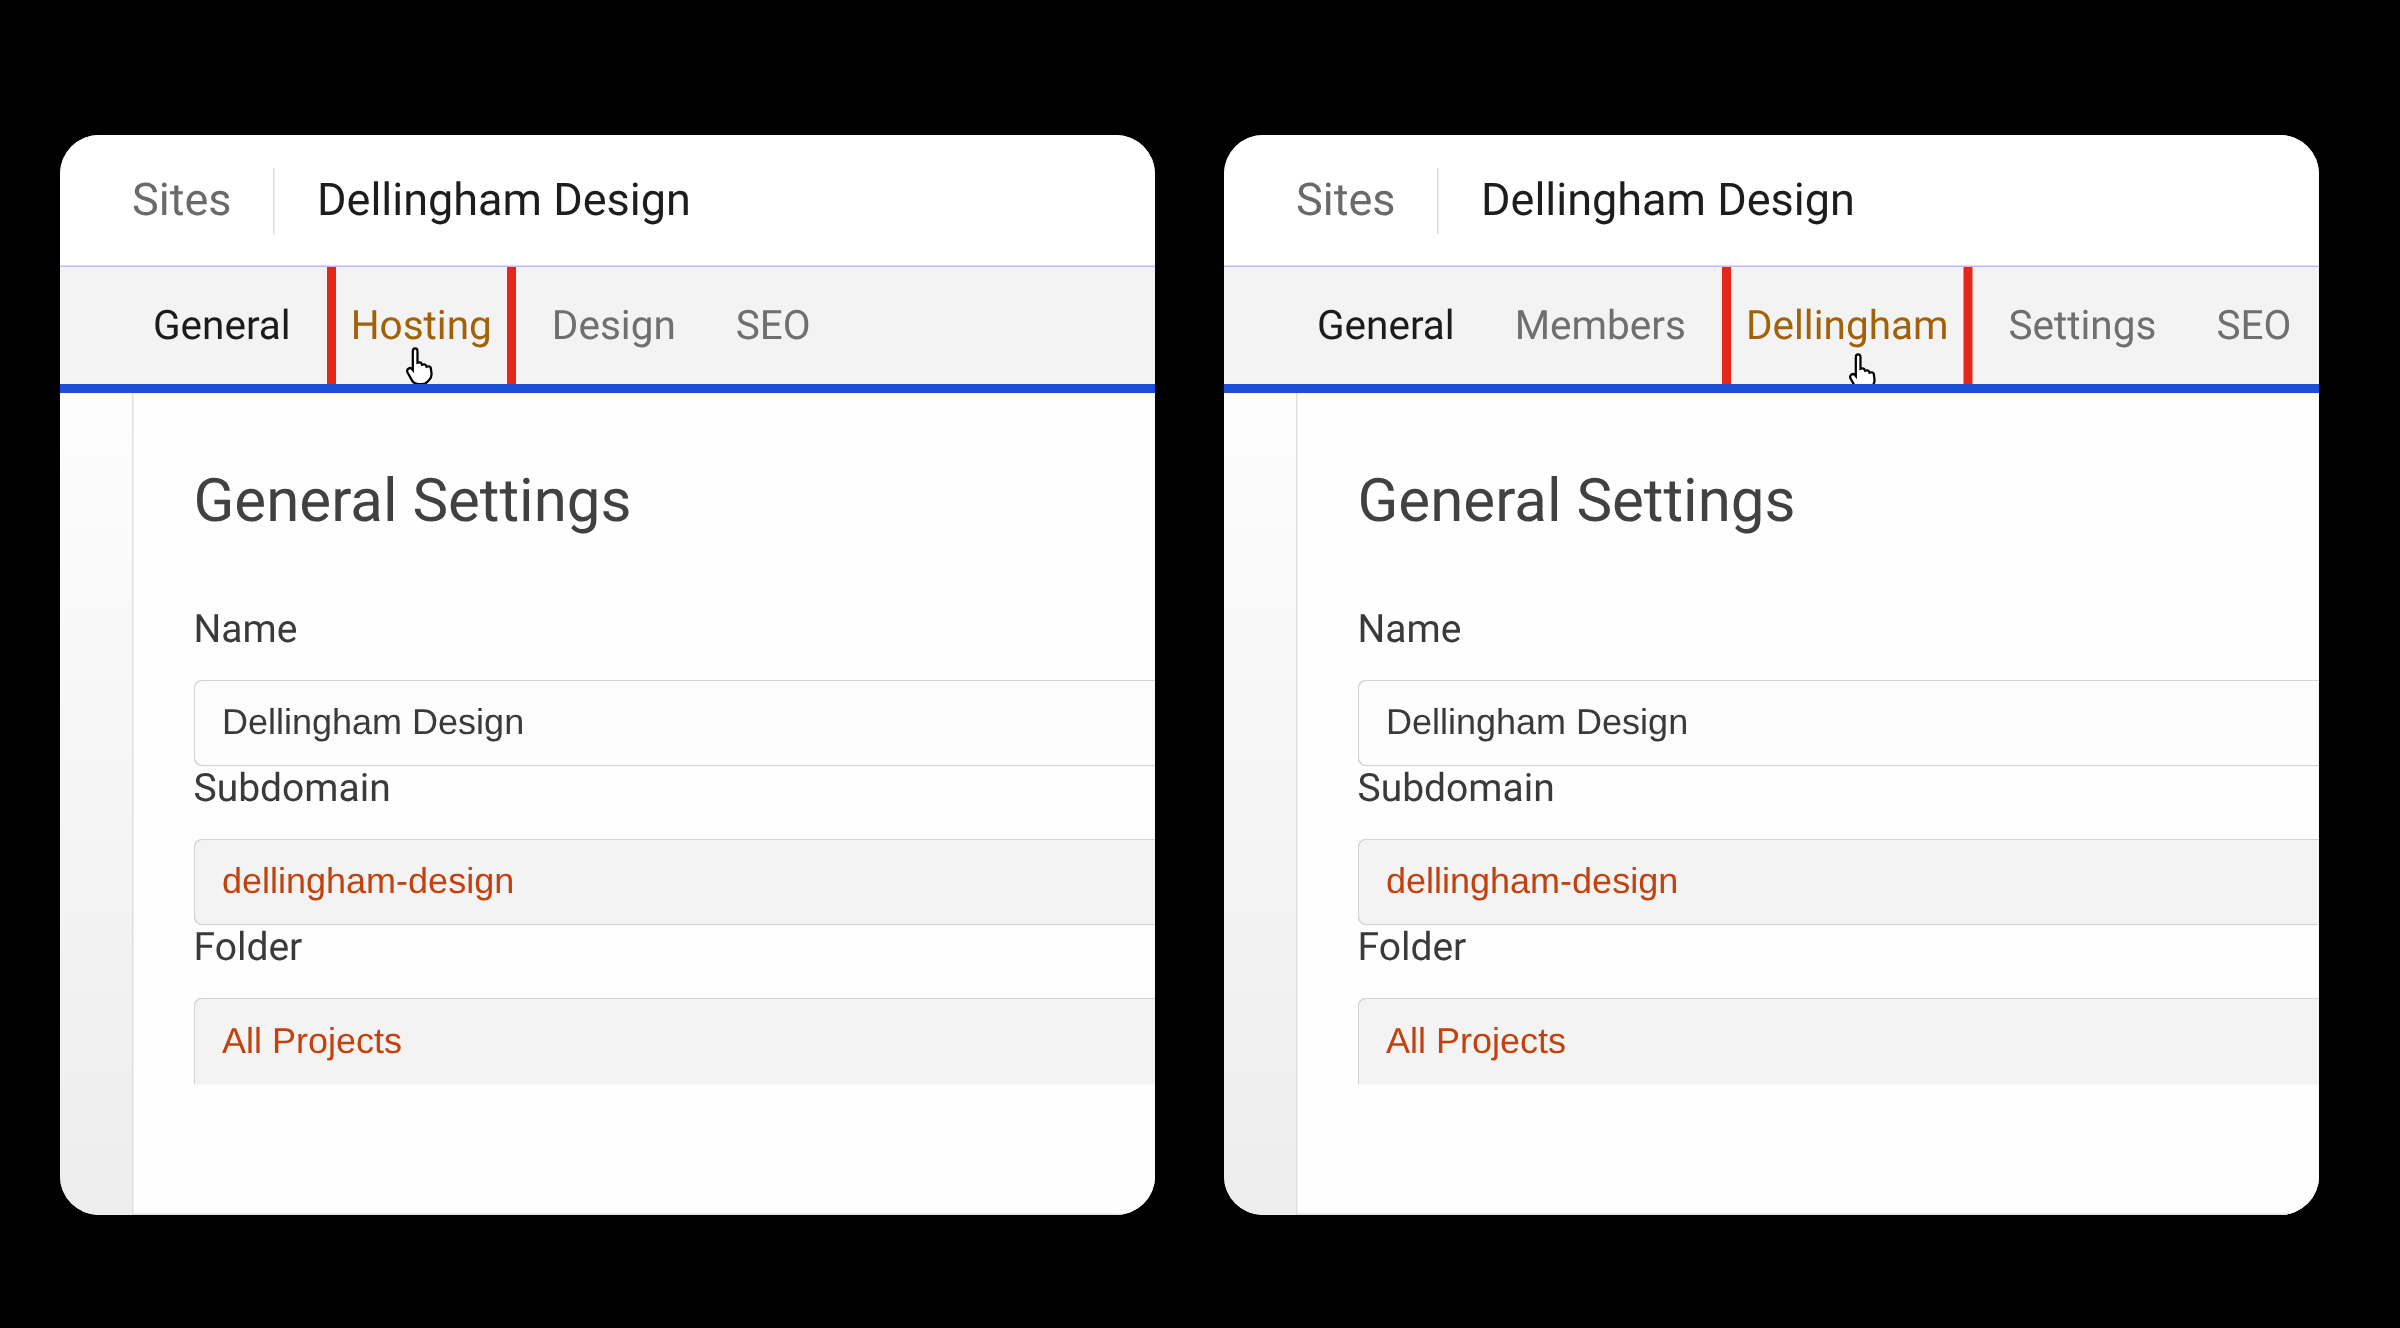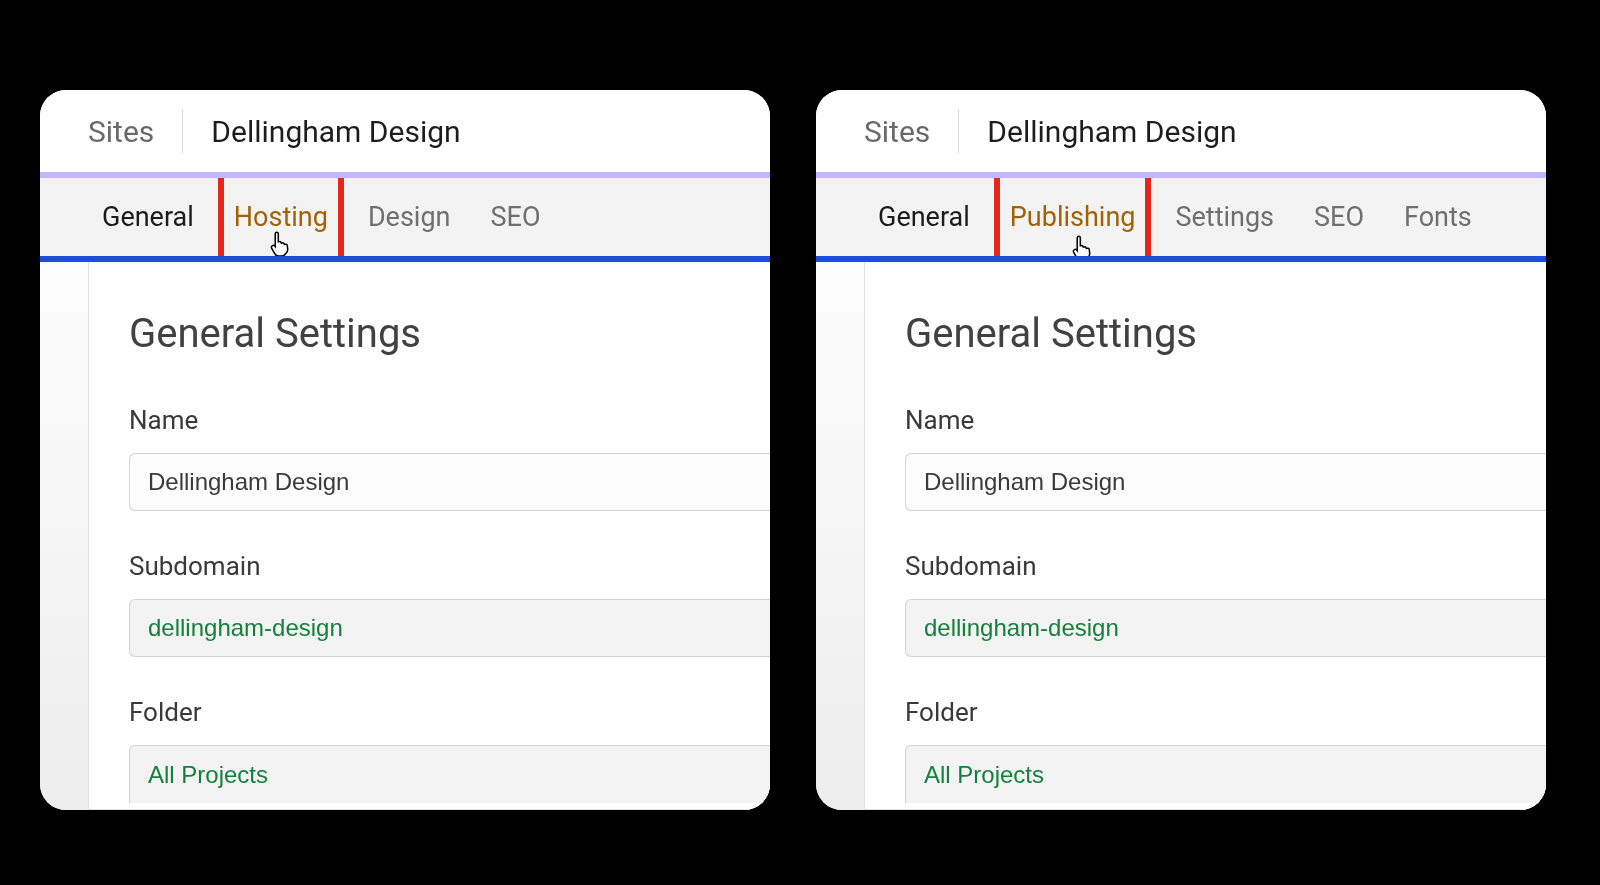--- a/index.html
+++ b/index.html
@@ -29,21 +29,21 @@
     .panel-right { left: 816px; }
 
     
     .crumbs {
       display: flex;
       align-items: center;
       height: 88px;
       padding-left: 48px;
       padding-right: 48px;
       background: #fff;
-      border-bottom: 6px solid #c4b5fd;
+      border-bottom: 1px solid #c4b5fd;
     }
     .crumb-root {
       font-size: 30px;
       color: #6a6a6a;
       padding-right: 28px;
       position: relative;
     }
     .crumb-sep {
       width: 1px;
       height: 44px;
@@ -136,23 +136,23 @@
       border-right: none;
       border-radius: 6px 0 0 6px;
       background: #fcfcfc;
       font-size: 24px;
       color: #3a3a3a;
       padding: 0 18px;
       outline: none;
     }
     .field-input.ro {
       background: #f3f3f3;
-      color: #15803d;
-    }
-    .field-block { margin-bottom: 40px; }
+      color: #c2410c;
+    }
+    .field-block { }
     .field-block.truncated .field-input {
       border-bottom: none;
       border-radius: 6px 0 0 0;
     }
 
     
     .cursor {
       position: absolute;
       width: 26px;
       height: 30px;
@@ -219,22 +219,25 @@
     <div class="crumbs">
       <span class="crumb-root">Sites</span>
       <span class="crumb-sep"></span>
       <span class="crumb-current">Dellingham Design</span>
     </div>
 
     <div class="tabbar">
       <div class="tab active">
         <span>General</span>
       </div>
+      <div class="tab">
+        <span>Members</span>
+      </div>
       <div class="tab hot">
-        <span>Publishing</span>
+        <span>Dellingham</span>
         <span class="hl"></span>
         <span class="cursor" style="left:58%; top:58px; transform:translateX(-50%);">
           <svg viewBox="0 0 24 28">
               <path d="M8 3c1 0 1.5.8 1.5 1.8V12l1-.2c.8-.2 1.5.3 1.7 1l.1.4 1-.2c.8-.2 1.5.3 1.7 1l.1.4 1-.2c.8-.2 1.6.4 1.7 1.2l.4 3c.2 1.5-.3 3-1.3 4.1l-1.2 1.3c-.8.9-2 1.4-3.2 1.4H10c-1.7 0-3.2-.9-4-2.4L3.3 18c-.5-.9-.2-2 .7-2.5.7-.4 1.6-.2 2.1.4l.5.6V4.8C6.6 3.8 7.2 3 8 3Z" fill="#fff" stroke="#000" stroke-width="1.4"></path>
             </svg>
         </span>
       </div>
       <div class="tab">
         <span>Settings</span>
       </div>

